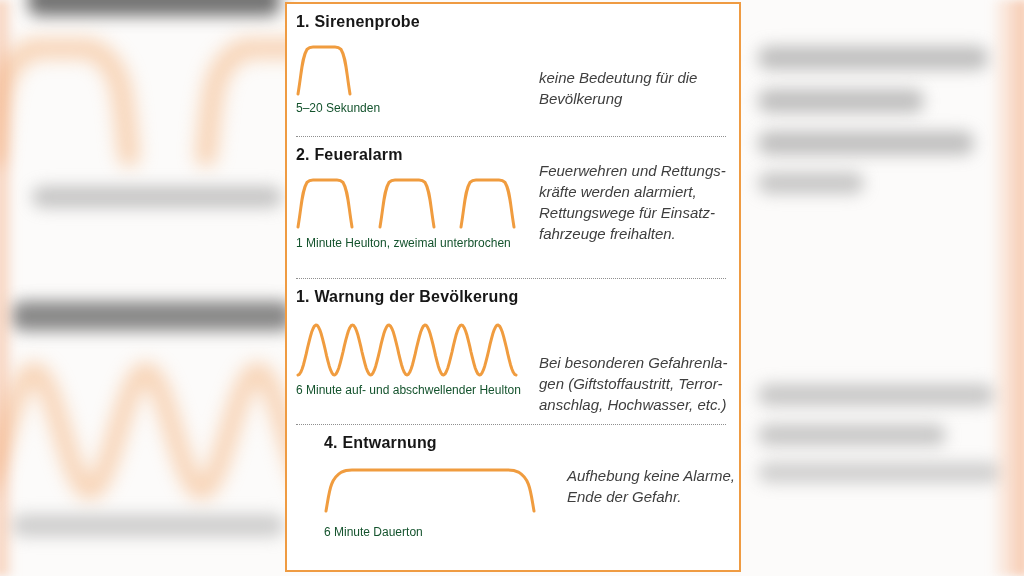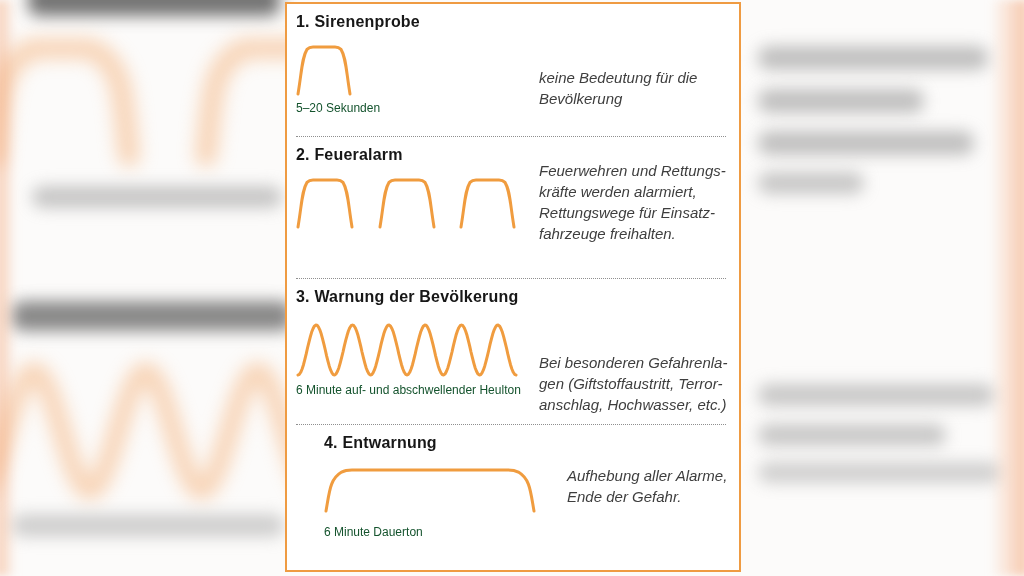--- a/index.html
+++ b/index.html
@@ -104,40 +104,41 @@
 Bevölkerung</div>
   </div>
 
   <div class="section s2 sep">
     <h2 class="sec-title">2. Feueralarm</h2>
     <svg class="wave" width="220" height="52" viewBox="0 0 220 52">
         <path d="M2,49 C5.88,25.5 6,12.34 11,4.35 Q13.25,2 17,2 L41,2 Q44.75,2 47,4.35 C52,12.34 52.12,25.5 56,49" fill="none" stroke="#F09C3F" stroke-width="3" stroke-linecap="round" stroke-linejoin="round"></path>
         <path d="M84,49 C87.88,25.5 88,12.34 93,4.35 Q95.25,2 99,2 L123,2 Q126.75,2 129,4.35 C134,12.34 134.12,25.5 138,49" fill="none" stroke="#F09C3F" stroke-width="3" stroke-linecap="round" stroke-linejoin="round"></path>
         <path d="M165,49 C168.88,25.5 169,12.34 174,4.35 Q176.25,2 180,2 L203,2 Q206.75,2 209,4.35 C214,12.34 214.12,25.5 218,49" fill="none" stroke="#F09C3F" stroke-width="3" stroke-linecap="round" stroke-linejoin="round"></path>
       </svg>
+    <div class="duration">1 Minute Heulton, zweimal unterbrochen</div>
     <div class="meaning">Feuerwehren und Rettungs-
 kräfte werden alarmiert,
 Rettungswege für Einsatz-
 fahrzeuge freihalten.</div>
   </div>
 
   <div class="section s3 sep">
-    <h2 class="sec-title">3. Warnung der Bevölkerung</h2>
+    <h2 class="sec-title">1. Warnung der Bevölkerung</h2>
     <svg class="wave" width="222" height="56" viewBox="0 0 222 56">
         <path d="M2.0,53.0L3.4,52.3L4.7,50.3L6.1,47.0L7.5,42.7L8.8,37.6L10.2,31.9L11.5,26.0L12.9,20.3L14.3,14.9L15.6,10.3L17.0,6.7L18.3,4.2L19.7,3.1L21.1,3.3L22.4,4.9L23.8,7.8L25.2,11.8L26.5,16.7L27.9,22.2L29.3,28.0L30.6,33.8L32.0,39.3L33.3,44.2L34.7,48.2L36.1,51.1L37.4,52.7L38.8,52.9L40.1,51.8L41.5,49.3L42.9,45.7L44.2,41.1L45.6,35.7L47.0,30.0L48.3,24.1L49.7,18.4L51.1,13.3L52.4,9.0L53.8,5.7L55.1,3.7L56.5,3.0L57.9,3.7L59.2,5.7L60.6,9.0L62.0,13.3L63.3,18.4L64.7,24.1L66.0,30.0L67.4,35.7L68.8,41.1L70.1,45.7L71.5,49.3L72.9,51.8L74.2,52.9L75.6,52.7L76.9,51.1L78.3,48.2L79.7,44.2L81.0,39.3L82.4,33.8L83.8,28.0L85.1,22.2L86.5,16.7L87.8,11.8L89.2,7.8L90.6,4.9L91.9,3.3L93.3,3.1L94.6,4.2L96.0,6.7L97.4,10.3L98.7,14.9L100.1,20.3L101.5,26.0L102.8,31.9L104.2,37.6L105.5,42.7L106.9,47.0L108.3,50.3L109.6,52.3L111.0,53.0L112.4,52.3L113.7,50.3L115.1,47.0L116.5,42.7L117.8,37.6L119.2,31.9L120.5,26.0L121.9,20.3L123.3,14.9L124.6,10.3L126.0,6.7L127.3,4.2L128.7,3.1L130.1,3.3L131.4,4.9L132.8,7.8L134.2,11.8L135.5,16.7L136.9,22.2L138.3,28.0L139.6,33.8L141.0,39.3L142.3,44.2L143.7,48.2L145.1,51.1L146.4,52.7L147.8,52.9L149.2,51.8L150.5,49.3L151.9,45.7L153.2,41.1L154.6,35.7L156.0,30.0L157.3,24.1L158.7,18.4L160.0,13.3L161.4,9.0L162.8,5.7L164.1,3.7L165.5,3.0L166.9,3.7L168.2,5.7L169.6,9.0L171.0,13.3L172.3,18.4L173.7,24.1L175.0,30.0L176.4,35.7L177.8,41.1L179.1,45.7L180.5,49.3L181.8,51.8L183.2,52.9L184.6,52.7L185.9,51.1L187.3,48.2L188.7,44.2L190.0,39.3L191.4,33.8L192.8,28.0L194.1,22.2L195.5,16.7L196.8,11.8L198.2,7.8L199.6,4.9L200.9,3.3L202.3,3.1L203.7,4.2L205.0,6.7L206.4,10.3L207.7,14.9L209.1,20.3L210.5,26.0L211.8,31.9L213.2,37.6L214.5,42.7L215.9,47.0L217.3,50.3L218.6,52.3L220.0,53.0" fill="none" stroke="#F09C3F" stroke-width="3" stroke-linecap="round" stroke-linejoin="round"></path>
       </svg>
     <div class="duration">6 Minute auf- und abschwellender Heulton</div>
     <div class="meaning">Bei besonderen Gefahrenla-
 gen (Giftstoffaustritt, Terror-
 anschlag, Hochwasser, etc.)</div>
   </div>
 
   <div class="section s4">
     <h2 class="sec-title">4. Entwarnung</h2>
     <svg class="wave" width="212" height="46" viewBox="0 0 212 46">
         <path d="M2,43 C5.640000000000001,22.5 6,11.02 17.6,4.050000000000001 Q21.5,2 28,2 L184,2 Q190.5,2 194.4,4.050000000000001 C206,11.02 206.36,22.5 210,43" fill="none" stroke="#F09C3F" stroke-width="3" stroke-linecap="round" stroke-linejoin="round"></path>
       </svg>
     <div class="duration">6 Minute Dauerton</div>
-    <div class="meaning">Aufhebung aller Alarme,
+    <div class="meaning">Aufhebung keine Alarme,
 Ende der Gefahr.</div>
   </div>
 
 </div>
 
 </body></html>

